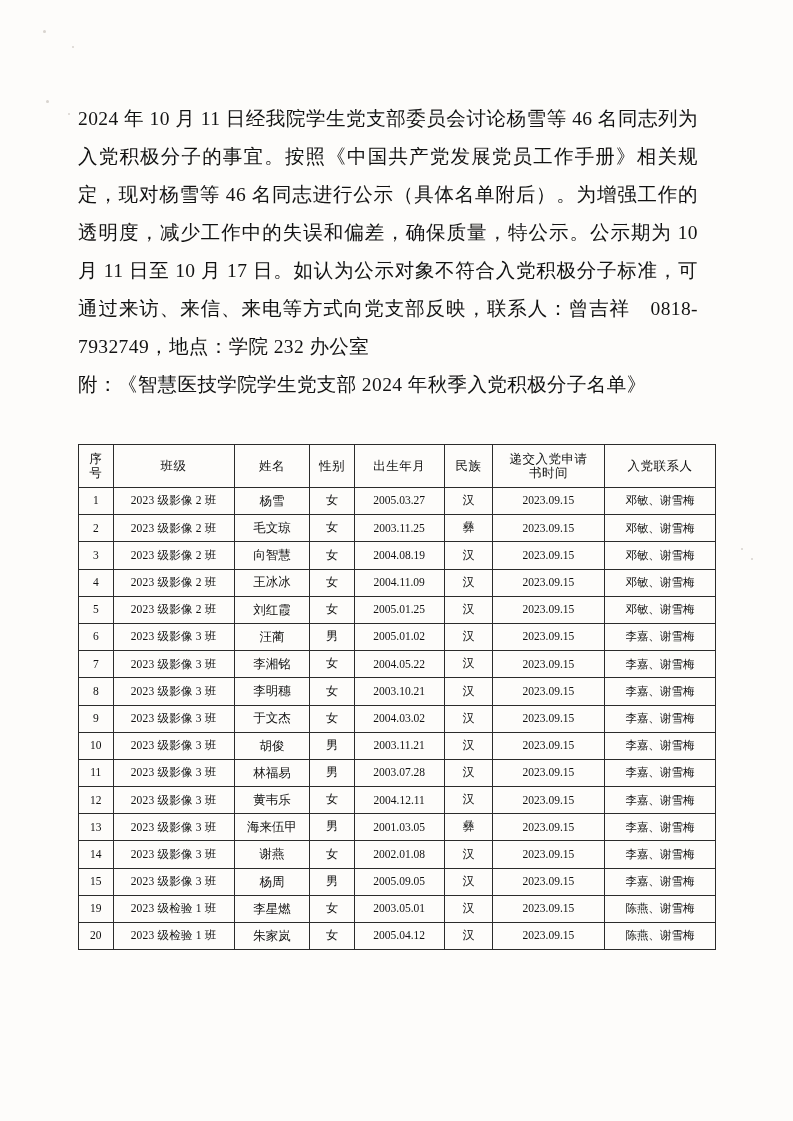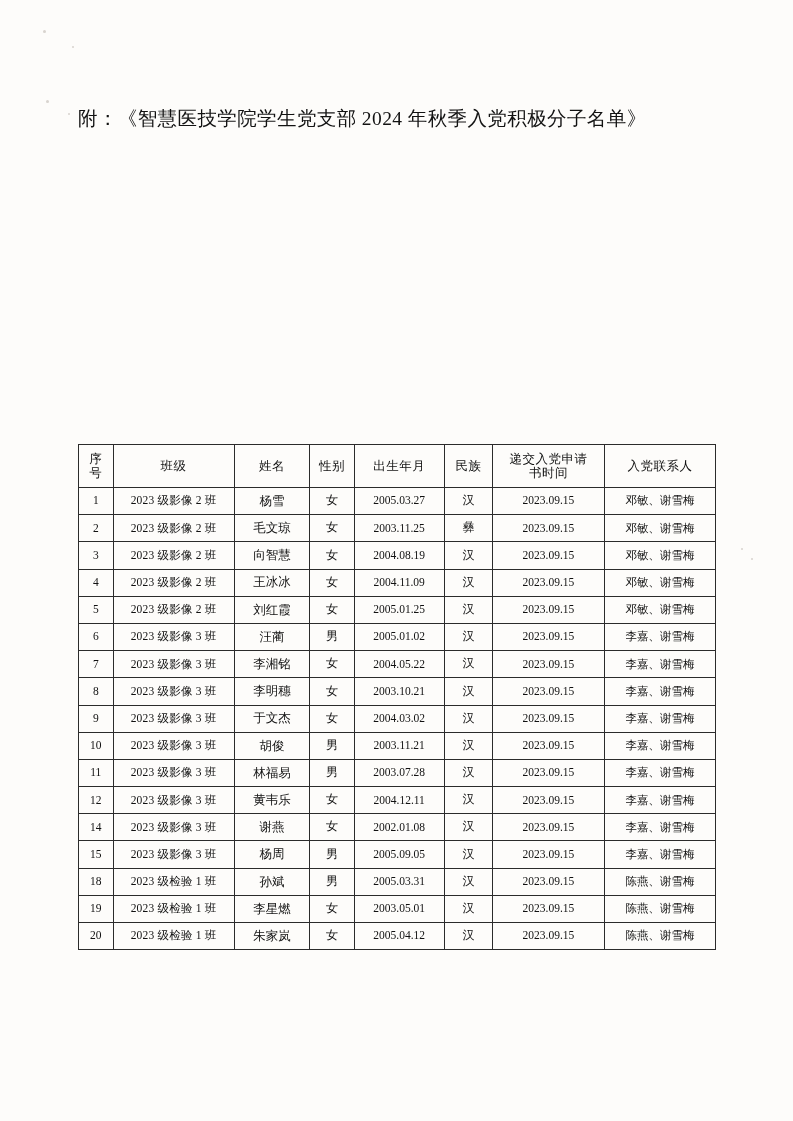--- a/index.html
+++ b/index.html
@@ -90,20 +90,21 @@
 <div class="page">
 
   <div class="speck" style="left:43px;top:30px;width:3px;height:3px;"></div>
   <div class="speck" style="left:72px;top:46px;width:2px;height:2px;"></div>
   <div class="speck" style="left:46px;top:100px;width:3px;height:3px;"></div>
   <div class="speck" style="left:68px;top:113px;width:2px;height:2px;"></div>
   <div class="speck" style="left:751px;top:558px;width:2px;height:2px;"></div>
   <div class="speck" style="left:741px;top:548px;width:2px;height:2px;"></div>
 
   <div class="body-text">
+    <p class="para-indent">2024 年 10 月 11 日经我院学生党支部委员会讨论杨雪等 46 名同志列为入党积极分子的事宜。按照《中国共产党发展党员工作手册》相关规定，现对杨雪等 46 名同志进行公示（具体名单附后）。为增强工作的透明度，减少工作中的失误和偏差，确保质量，特公示。公示期为 10 月 11 日至 10 月 17 日。如认为公示对象不符合入党积极分子标准，可通过来访、来信、来电等方式向党支部反映，联系人：曾吉祥　0818-7932749，地点：学院 232 办公室</p>
     <p class="attach-line">附：《智慧医技学院学生党支部 2024 年秋季入党积极分子名单》</p>
   </div>
 
   <table class="roster">
     <thead>
       <tr>
         <th class="c-idx hdr-two-line">
           <div>序</div>
           <div>号</div>
         </th>
@@ -234,48 +235,48 @@
           <td class="c-idx idx-num">12</td>
           <td class="c-class">2023 级影像 3 班</td>
           <td class="c-name">黄韦乐</td>
           <td class="c-sex">女</td>
           <td class="c-birth">2004.12.11</td>
           <td class="c-nation">汉</td>
           <td class="c-apply">2023.09.15</td>
           <td class="c-contact">李嘉、谢雪梅</td>
         </tr>
         <tr>
+          <td class="c-idx idx-num">13</td>
+          <td class="c-class">2023 级影像 3 班</td>
+          <td class="c-name">海来伍甲</td>
+          <td class="c-sex">男</td>
+          <td class="c-birth">2001.03.05</td>
+          <td class="c-nation">彝</td>
+          <td class="c-apply">2023.09.15</td>
+          <td class="c-contact">李嘉、谢雪梅</td>
+        </tr>
+        <tr>
           <td class="c-idx idx-num">14</td>
           <td class="c-class">2023 级影像 3 班</td>
           <td class="c-name">谢燕</td>
           <td class="c-sex">女</td>
           <td class="c-birth">2002.01.08</td>
           <td class="c-nation">汉</td>
           <td class="c-apply">2023.09.15</td>
           <td class="c-contact">李嘉、谢雪梅</td>
         </tr>
         <tr>
           <td class="c-idx idx-num">15</td>
           <td class="c-class">2023 级影像 3 班</td>
           <td class="c-name">杨周</td>
           <td class="c-sex">男</td>
           <td class="c-birth">2005.09.05</td>
           <td class="c-nation">汉</td>
           <td class="c-apply">2023.09.15</td>
           <td class="c-contact">李嘉、谢雪梅</td>
-        </tr>
-        <tr>
-          <td class="c-idx idx-num">18</td>
-          <td class="c-class">2023 级检验 1 班</td>
-          <td class="c-name">孙斌</td>
-          <td class="c-sex">男</td>
-          <td class="c-birth">2005.03.31</td>
-          <td class="c-nation">汉</td>
-          <td class="c-apply">2023.09.15</td>
-          <td class="c-contact">陈燕、谢雪梅</td>
         </tr>
         <tr>
           <td class="c-idx idx-num">19</td>
           <td class="c-class">2023 级检验 1 班</td>
           <td class="c-name">李星燃</td>
           <td class="c-sex">女</td>
           <td class="c-birth">2003.05.01</td>
           <td class="c-nation">汉</td>
           <td class="c-apply">2023.09.15</td>
           <td class="c-contact">陈燕、谢雪梅</td>

